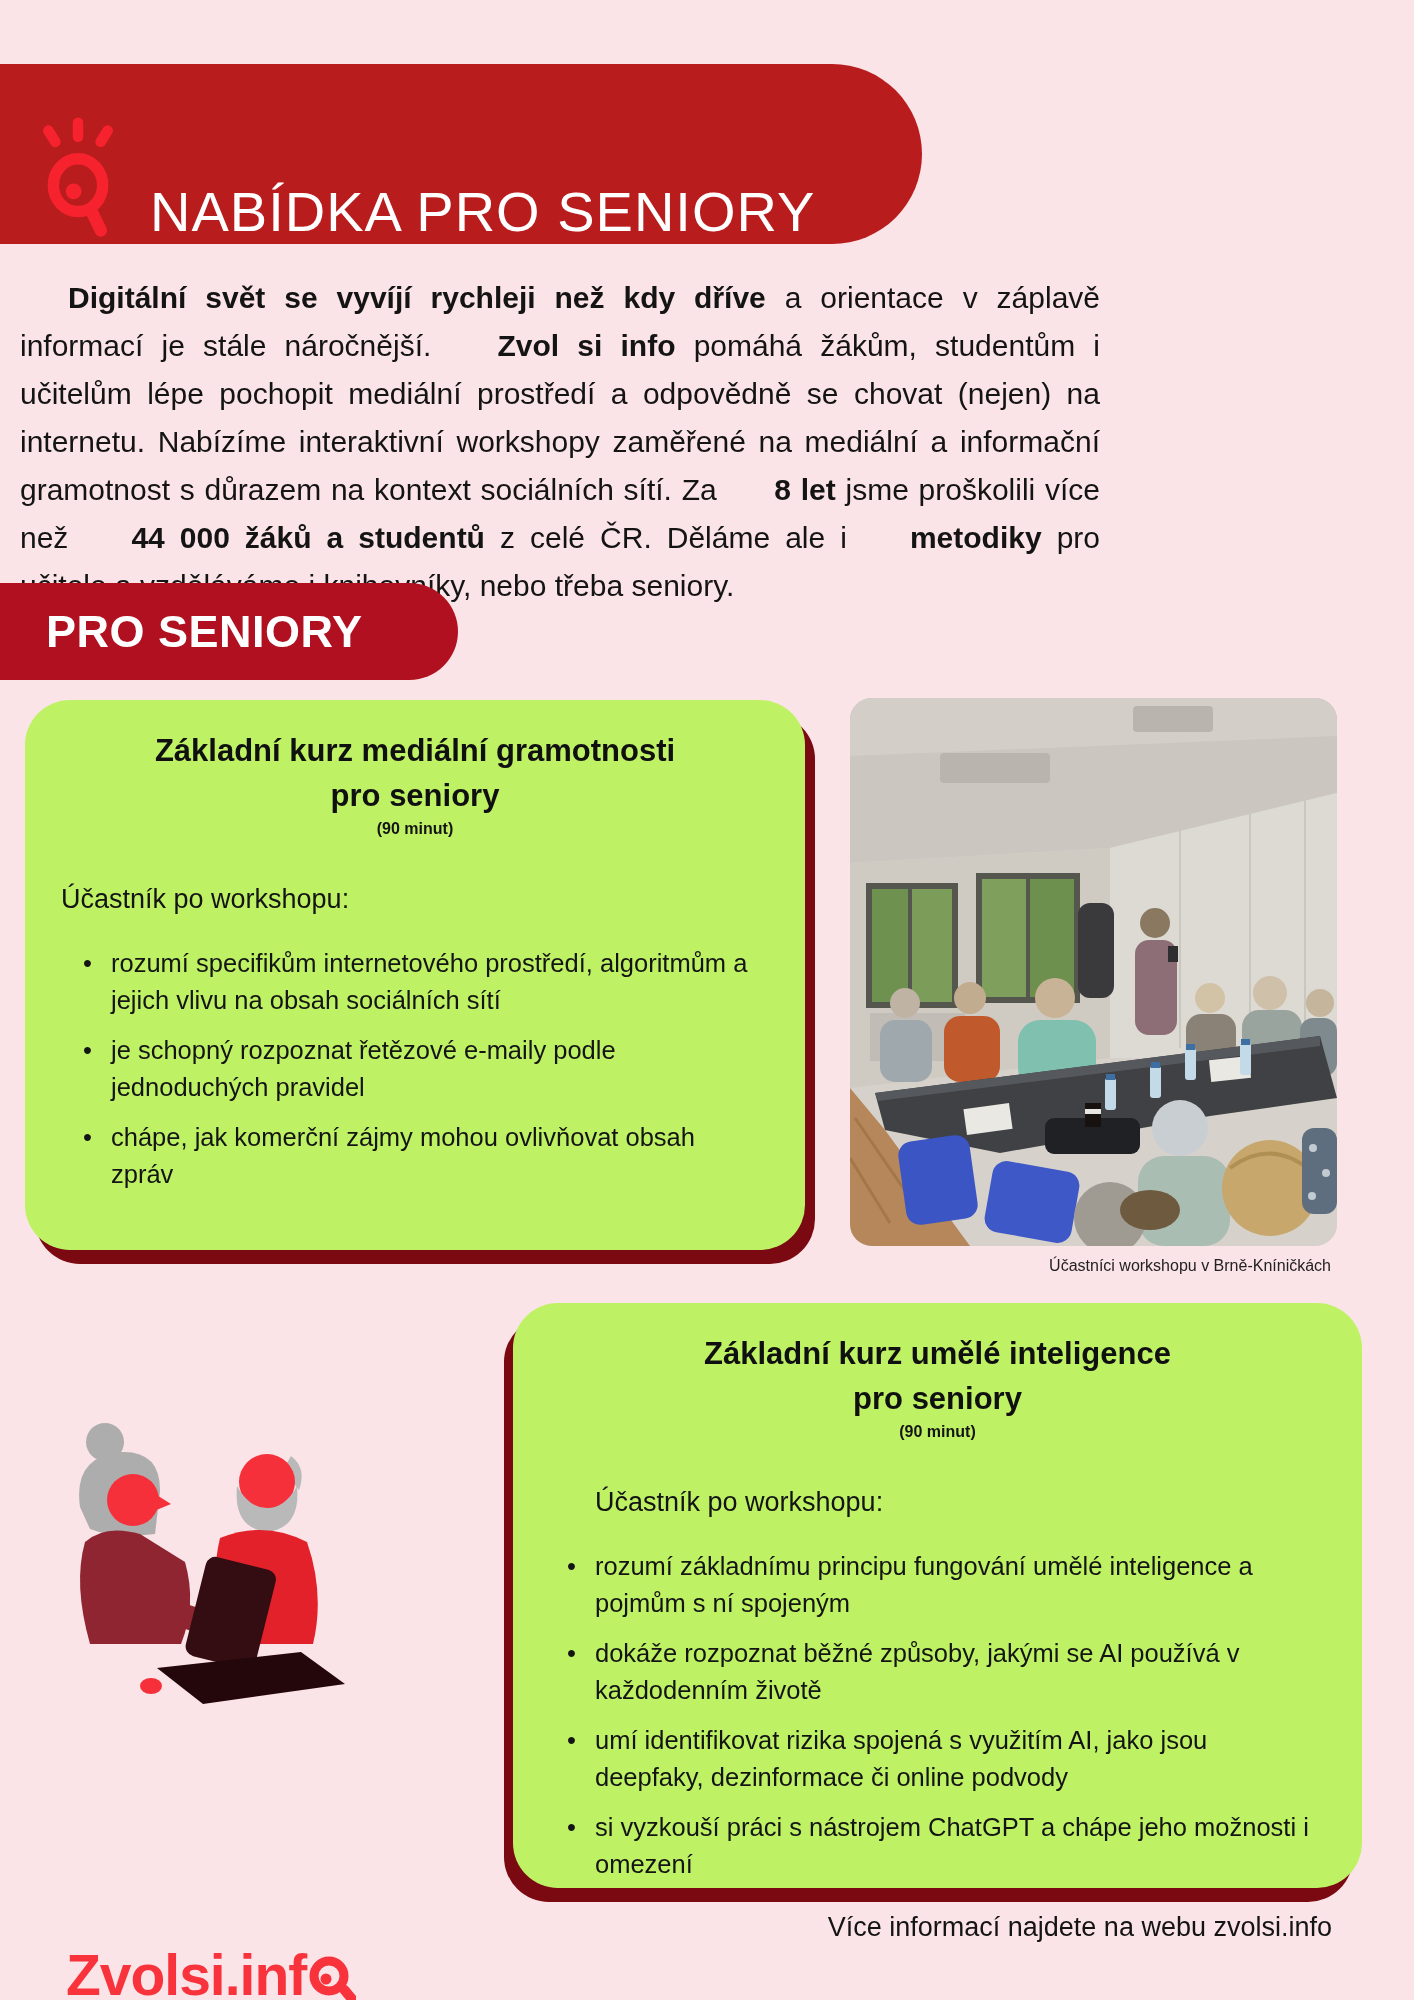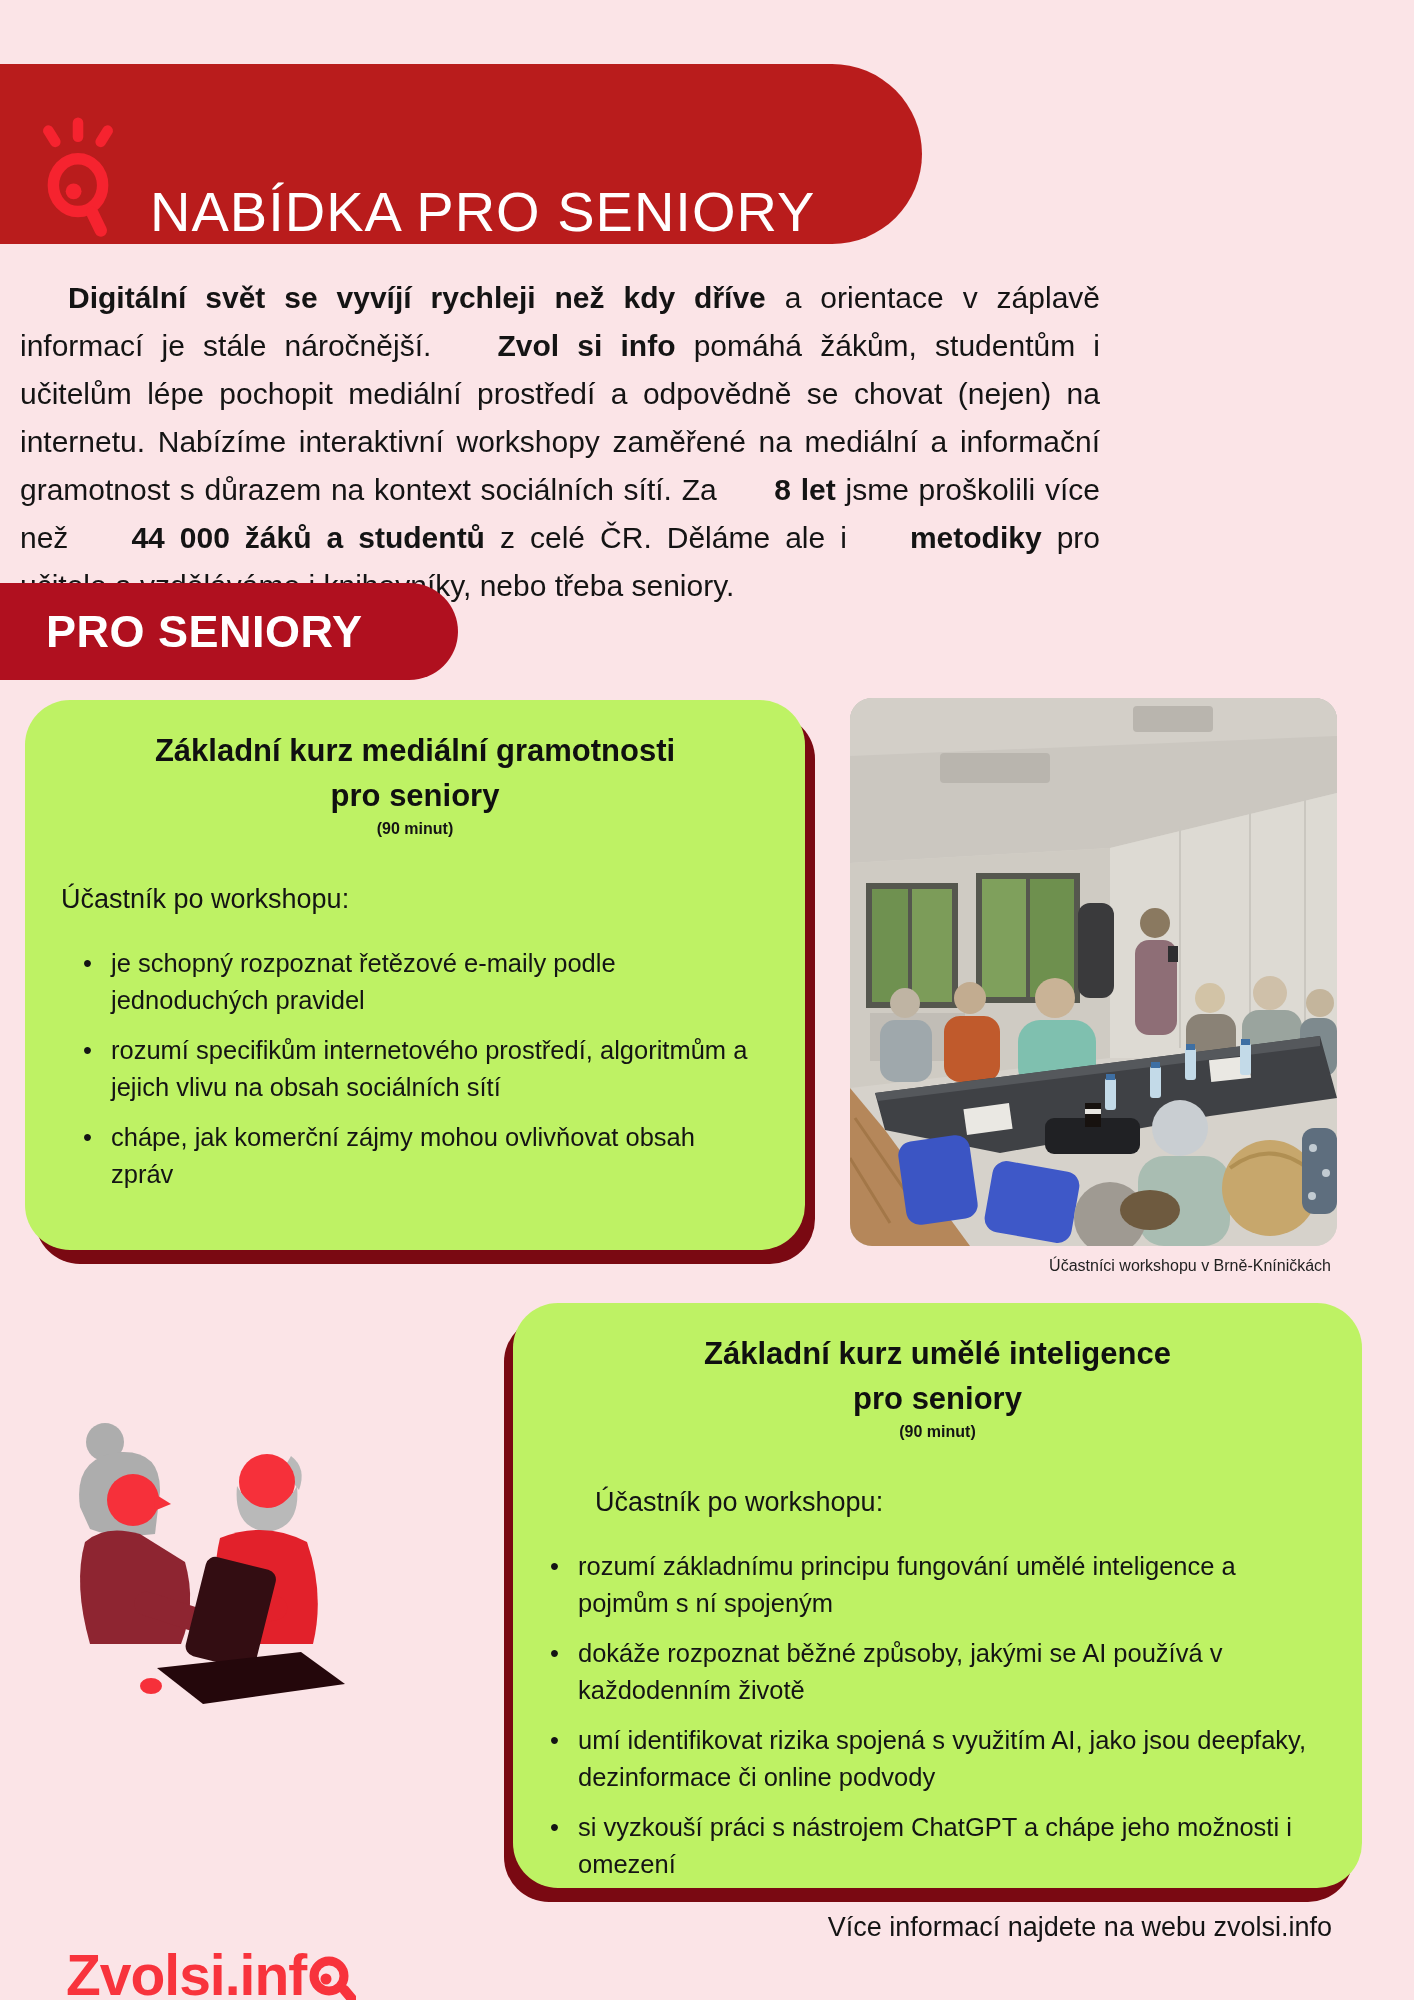--- a/index.html
+++ b/index.html
@@ -35,21 +35,21 @@
   .card h2{margin:28px 18px 0;text-align:center;font-size:31px;line-height:45px;
            font-weight:700;color:#101010;}
   .card .duration{text-align:center;font-weight:700;font-size:16px;margin-top:2px;}
   .card .subtitle{font-size:27px;margin-top:46px;}
   .card-media .subtitle{margin-left:36px;}
   .card-ai .subtitle{margin-left:82px;}
   .card ul{list-style:none;margin:30px 0 0;padding:0;}
   .card li{position:relative;font-size:25.5px;line-height:37px;margin-bottom:13px;}
   .card li::before{content:"\2022";position:absolute;left:-28px;top:0;}
   .card-media li{margin-left:86px;margin-right:42px;}
-  .card-ai li{margin-left:65px;margin-right:46px;}
+  .card-ai li{margin-left:82px;margin-right:46px;}
 
   
   .photo{position:absolute;left:850px;top:698px;width:487px;height:548px;
          border-radius:22px;overflow:hidden;background:#D6D2CB;}
   .photo svg{display:block;}
   .caption{position:absolute;left:850px;top:1257px;width:481px;
            text-align:right;font-size:16px;color:#222;}
 
   
   .illustration{position:absolute;left:45px;top:1412px;}
@@ -83,22 +83,22 @@
   </div>
 
   <section class="card card-media">
     <h2>
       <span>Základní kurz mediální gramotnosti</span><br>
       <span>pro seniory</span>
     </h2>
     <div class="duration">(90 minut)</div>
     <div class="subtitle">Účastník po workshopu:</div>
     <ul>
+      <li>rozumí specifikům internetového prostředí, algoritmům a jejich vlivu na obsah sociálních sítí</li>
       <li>je schopný rozpoznat řetězové e-maily podle jednoduchých pravidel</li>
-      <li>rozumí specifikům internetového prostředí, algoritmům a jejich vlivu na obsah sociálních sítí</li>
       <li>chápe, jak komerční zájmy mohou ovlivňovat obsah zpráv</li>
     </ul>
   </section>
 
   <figure class="photo" style="margin:0;">
     <svg width="487" height="548" viewBox="0 0 487 548">
       <rect width="487" height="548" fill="#D6D2CB"></rect>
 
       <polygon points="0,0 487,0 487,95 260,150 0,165" fill="#CBC7C0"></polygon>
       <polygon points="0,0 487,0 487,38 0,58" fill="#D3CFC8"></polygon>

